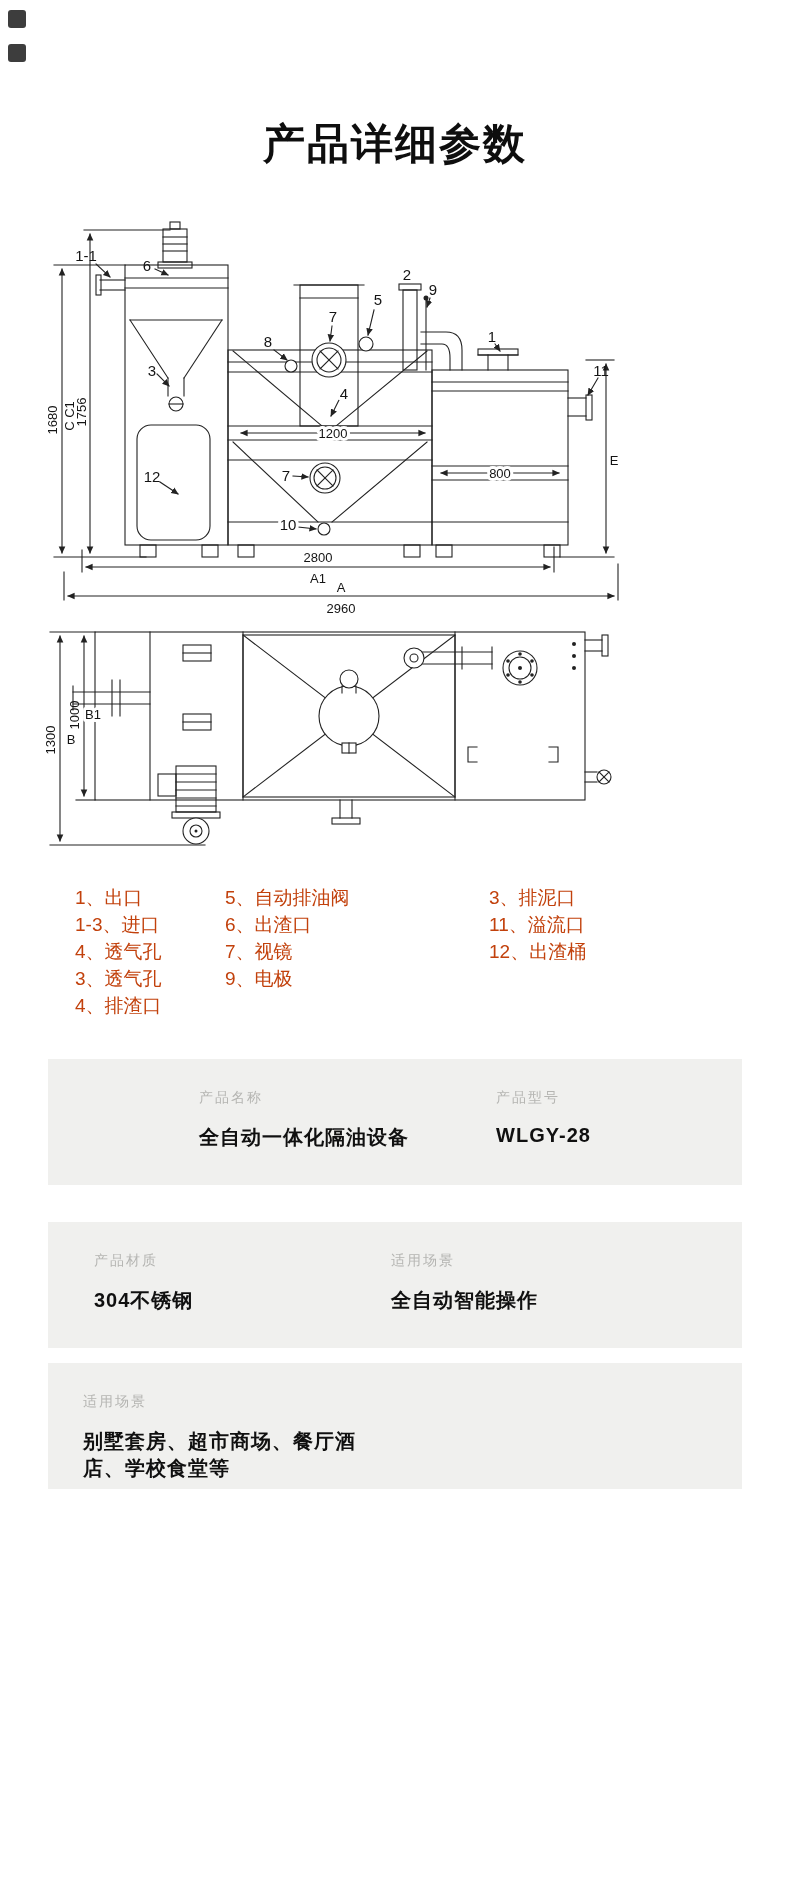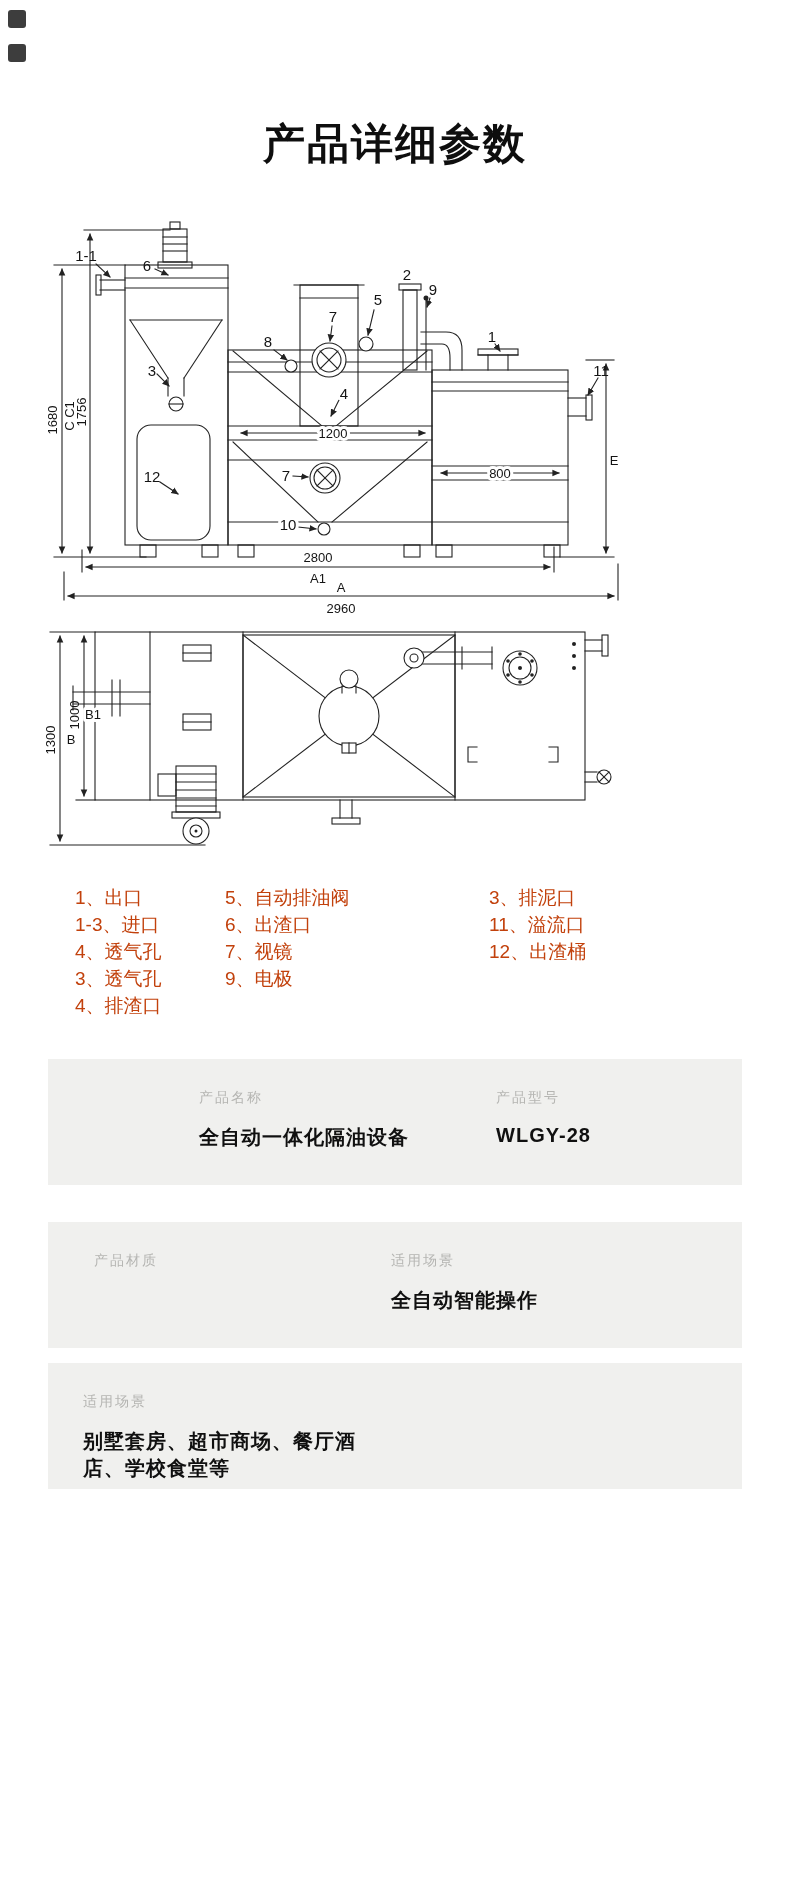--- a/index.html
+++ b/index.html
@@ -347,20 +347,21 @@
     </div>
     <div class="field">
       <div class="field-label">产品型号</div>
       <div class="field-value">WLGY-28</div>
     </div>
   </section>
 
   <section class="card c2">
     <div class="field first">
       <div class="field-label">产品材质</div>
+      <div class="field-value">304不锈钢</div>
     </div>
     <div class="field">
       <div class="field-label">适用场景</div>
       <div class="field-value">全自动智能操作</div>
     </div>
   </section>
 
   <section class="card c3">
     <div class="field first">
       <div class="field-label">适用场景</div>

